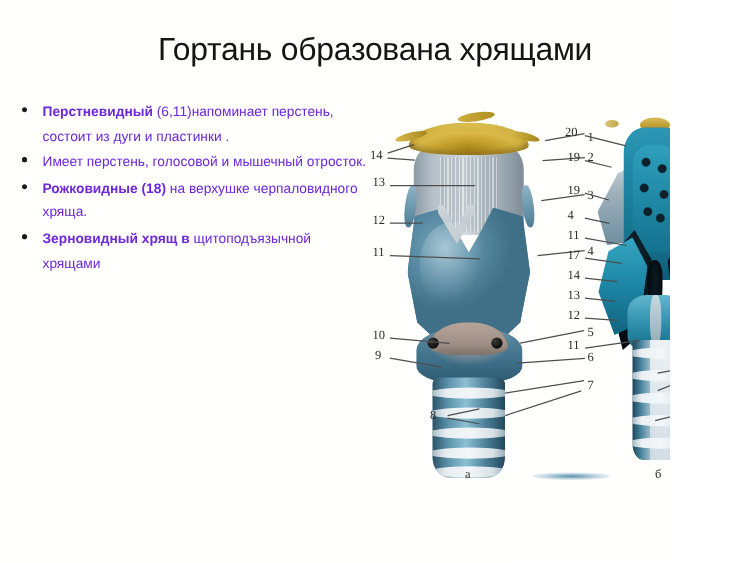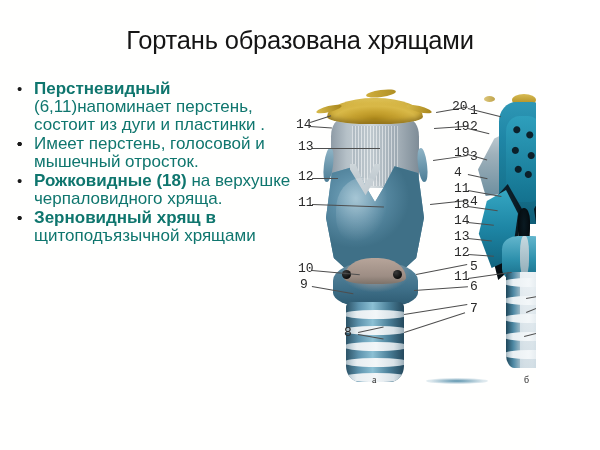--- a/index.html
+++ b/index.html
@@ -45,23 +45,23 @@
   }
   .bullet-dot {
     position: absolute;
     left: 9px;
     top: 0;
     font-size: 15px;
     line-height: 17.6px;
     color: #1a1a1a;
   }
   .bullet-text {
-    font-size: 17px;
+    font-size: 11px;
     line-height: 17.6px;
-    color: #0f766e;
+    color: #6d28d9;
   }
   .bullet-text b {
     font-weight: 700;
   }
 
   
   #figure {
     position: absolute;
     top: 86px;
     left: 296px;
@@ -70,22 +70,22 @@
   }
 
   .lead {
     position: absolute;
     background: #4e4e4e;
     height: 1px;
     transform-origin: 0 0;
   }
   .num {
     position: absolute;
-    font-family: Liberation Mono, monospace;
-    font-size: 13px;
+    font-family: Liberation Serif, serif;
+    font-size: 10px;
     color: #2a2a2a;
     line-height: 9.5px;
     white-space: nowrap;
   }
   .panel-label {
     position: absolute;
     font-family: "Liberation Serif", serif;
     font-size: 10px;
     color: #2a2a2a;
   }
@@ -462,21 +462,21 @@
     <div class="lead" style="left:172px; top:68px; width:20px; transform:rotate(16deg);"></div>
     <div class="num" style="left:158px; top:62px;">19</div>
 
     <div class="lead" style="left:172px; top:88px; width:20px; transform:rotate(12deg);"></div>
     <div class="num" style="left:158px; top:82px;">4</div>
 
     <div class="lead" style="left:172px; top:104px; width:34px; transform:rotate(10deg);"></div>
     <div class="num" style="left:158px; top:98px;">11</div>
 
     <div class="lead" style="left:172px; top:120px; width:30px; transform:rotate(8deg);"></div>
-    <div class="num" style="left:158px; top:114px;">18</div>
+    <div class="num" style="left:158px; top:114px;">17</div>
 
     <div class="lead" style="left:172px; top:136px; width:26px; transform:rotate(6deg);"></div>
     <div class="num" style="left:158px; top:130px;">14</div>
 
     <div class="lead" style="left:172px; top:152px; width:24px; transform:rotate(6deg);"></div>
     <div class="num" style="left:158px; top:146px;">13</div>
 
     <div class="lead" style="left:172px; top:168px; width:26px; transform:rotate(4deg);"></div>
     <div class="num" style="left:158px; top:162px;">12</div>
 

